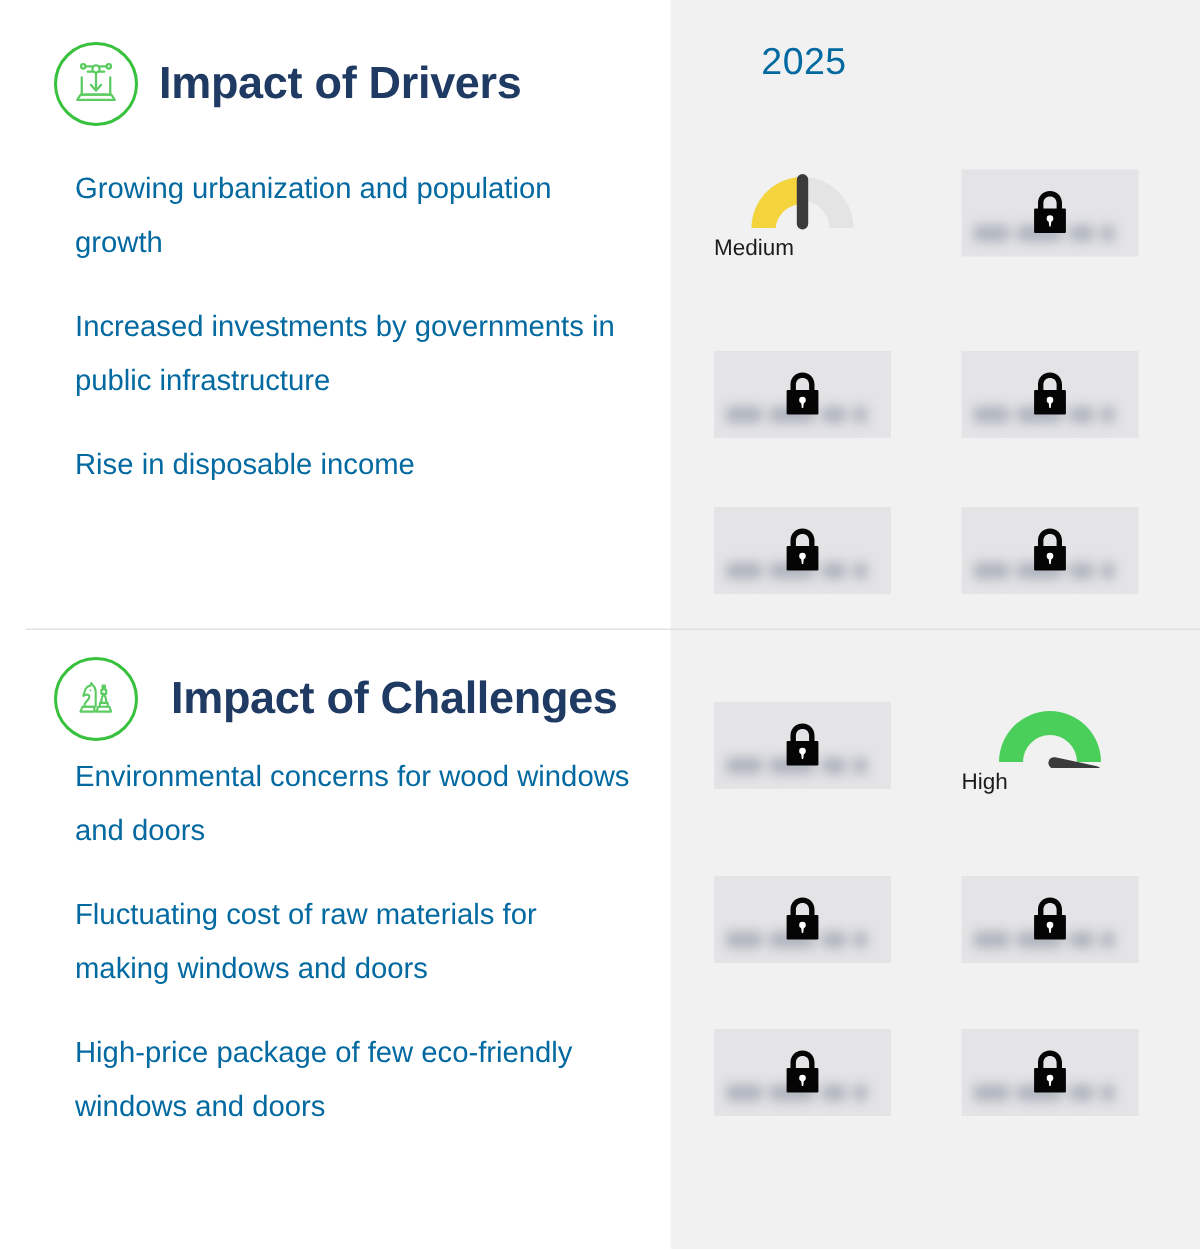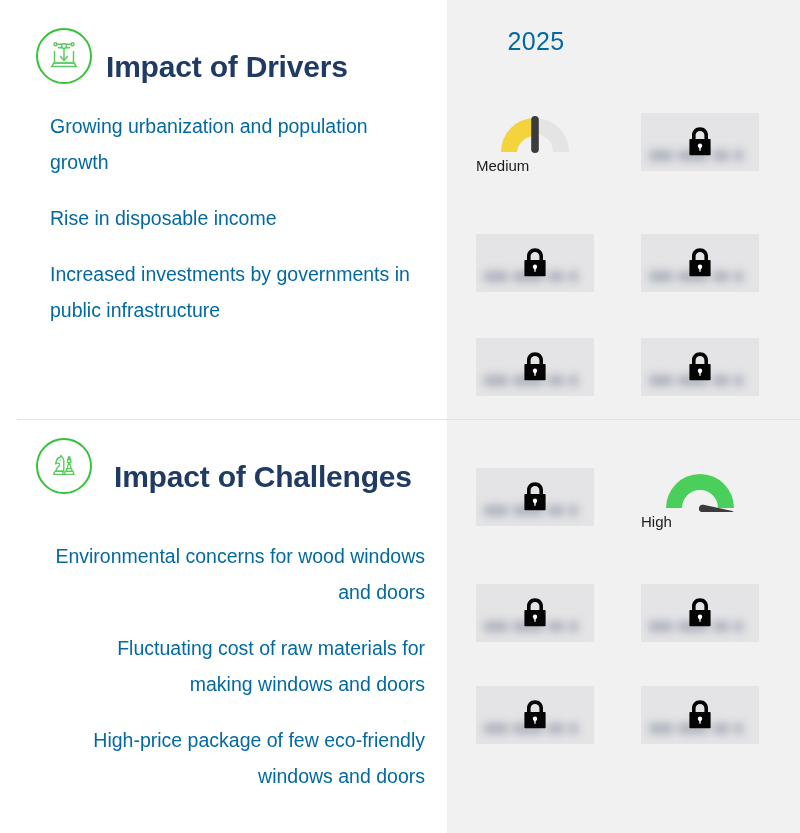--- a/index.html
+++ b/index.html
@@ -49,21 +49,21 @@
     top: 419px;
     width: 783px;
     height: 1px;
     background: #e2e2e2;
   }
 
   
   .section-head {
     position: absolute;
     display: flex;
-    align-items: flex-end;
+    align-items: center;
     gap: 14px;
   }
   .section-head.drivers    { left: 36px; top: 28px; }
   .section-head.challenges { left: 36px; top: 438px; gap: 22px; }
 
   .badge {
     width: 56px;
     height: 56px;
     border-radius: 50%;
     border: 2.5px solid #37c13c;
@@ -82,21 +82,21 @@
     letter-spacing: -0.2px;
   }
 
   
   .bullets {
     position: absolute;
     left: 50px;
     width: 375px;
   }
   .bullets.drivers    { top: 108px; }
-  .bullets.challenges { top: 538px; text-align: right; }
+  .bullets.challenges { top: 500px; }
 
   .bullet {
     font-size: 19.5px;
     line-height: 36px;
     color: #0369a1;
     margin-bottom: 20px;
   }
 
   
   .cell {
@@ -179,22 +179,22 @@
 
         <path d="M7.5 12.5 V24 H26.5 V12.5"></path>
         <path d="M4.5 27.6 H29.5 L27.2 24 H6.8 Z"></path>
       </svg>
     </div>
     <div class="section-title">Impact of Drivers</div>
   </div>
 
   <div class="bullets drivers">
     <div class="bullet">Growing urbanization and population growth</div>
+    <div class="bullet">Increased investments by governments in public infrastructure</div>
     <div class="bullet">Rise in disposable income</div>
-    <div class="bullet">Increased investments by governments in public infrastructure</div>
   </div>
 
   <div class="cell" style="left:476px; top:108px;">
     <div class="gauge-wrap">
       <svg width="80" height="48" viewBox="0 0 80 48">
 
         <path d="M6 44 A34 34 0 0 1 74 44 L58 44 A18 18 0 0 0 22 44 Z" fill="#e4e4e4"></path>
 
         <path d="M6 44 A34 34 0 0 1 40 10 L40 28 A18 18 0 0 0 22 44 Z" fill="#f4d43c"></path>
 

